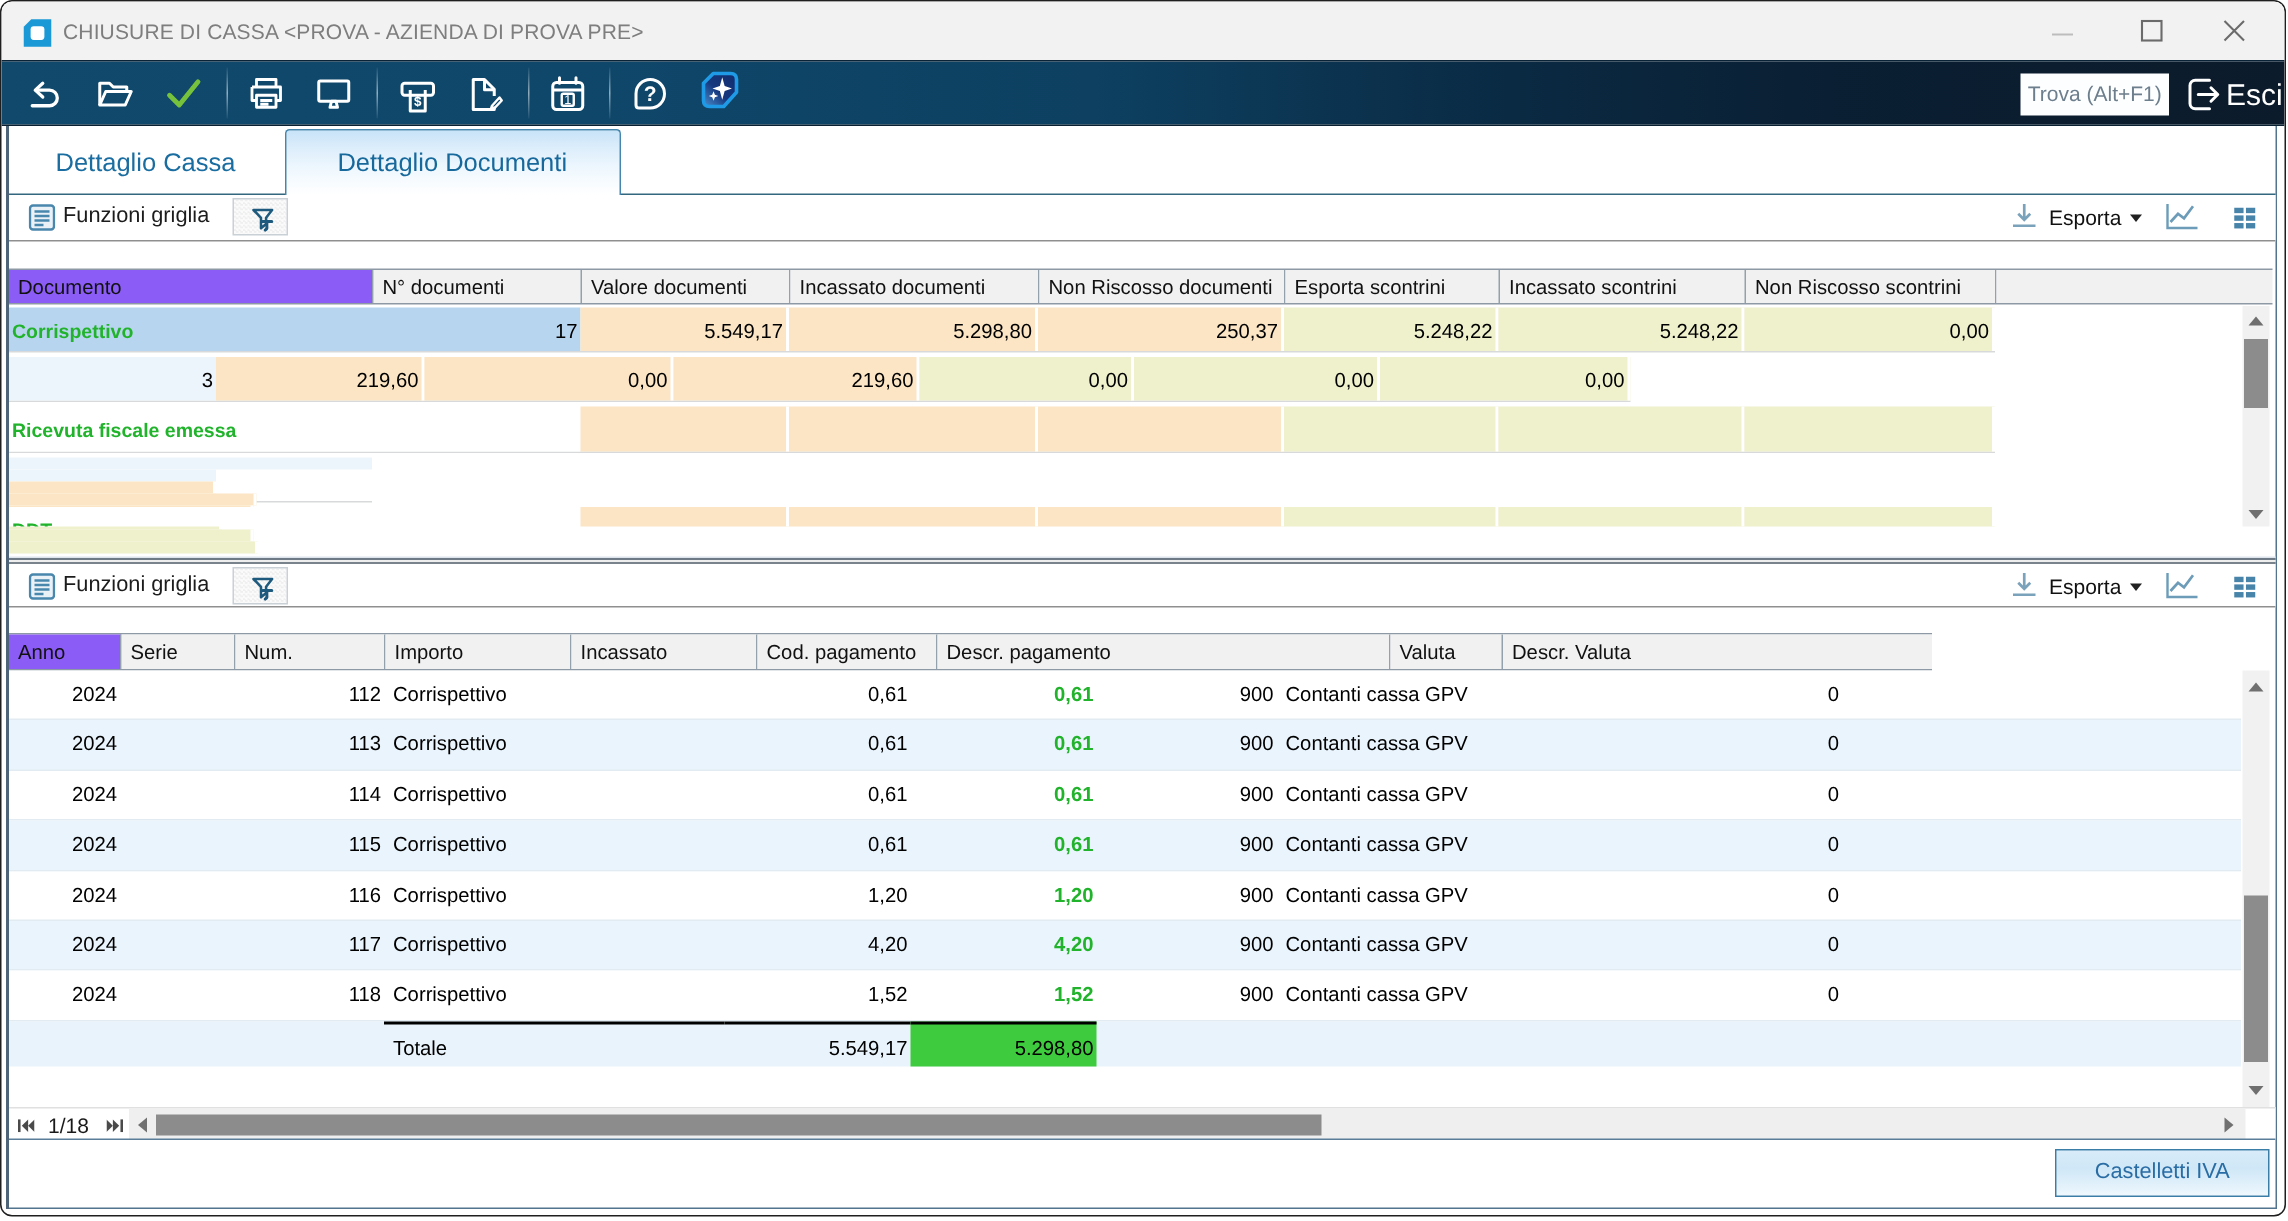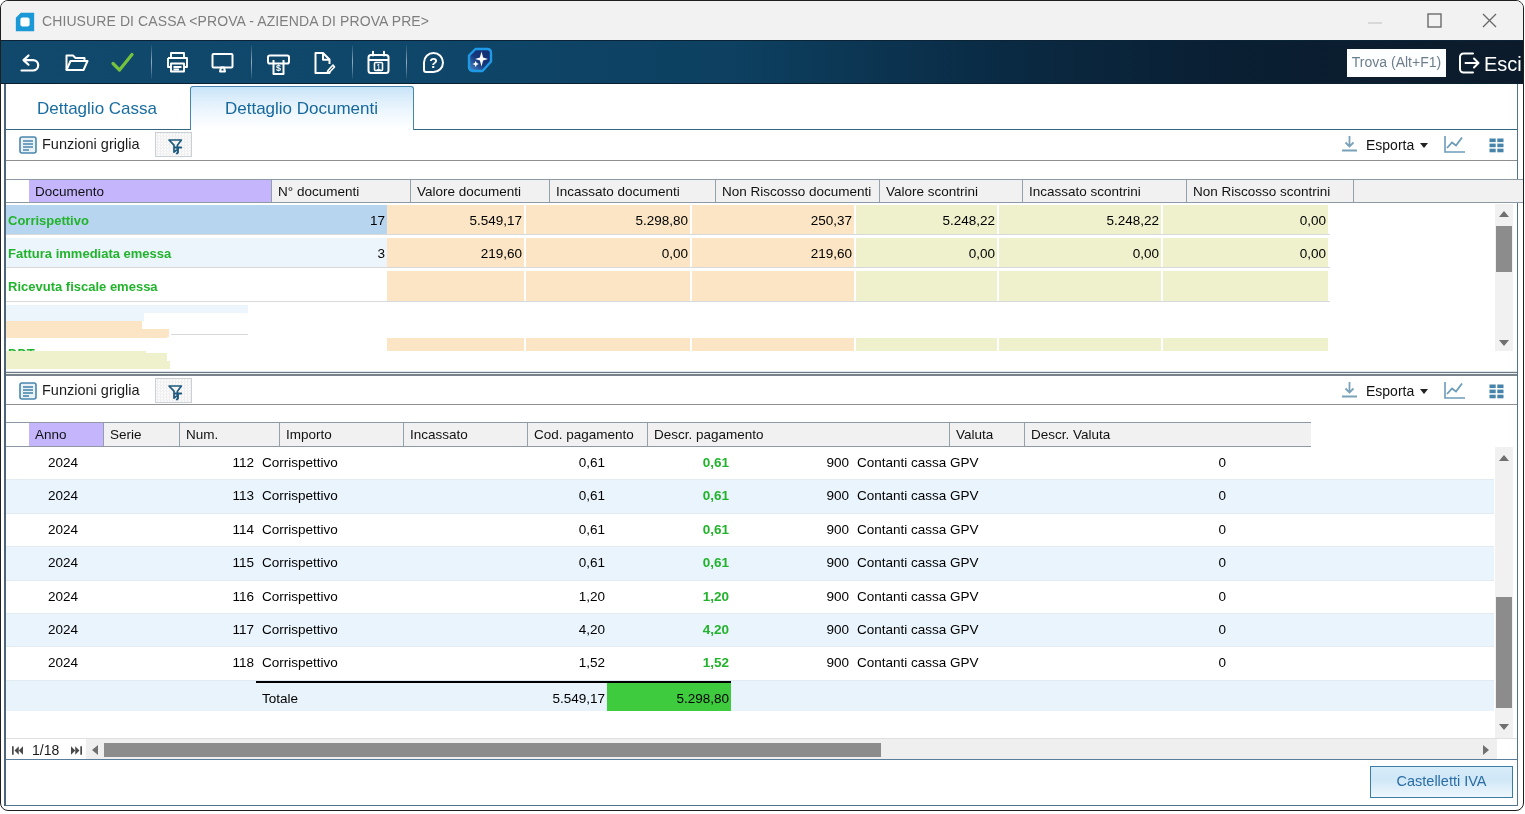--- a/index.html
+++ b/index.html
@@ -24,21 +24,21 @@
 .funzbar { position:absolute; left:0px; width:1513px; height:31px; background:#fff; border-bottom:1px solid #8f8f8f; }
 .fb-icon { position:absolute; left:15px; top:6px; }
 .fb-text { position:absolute; left:38px; top:6px; font-size:14.5px; color:#1c1c1c; }
 .filterbox { position:absolute; left:151px; top:2px; width:37px; height:25px; border:1px solid #c9d0d6; background:repeating-conic-gradient(#efefef 0% 25%, #fbfbfb 0% 50%) 0 0/3px 3px; }
 .filterbox svg { position:absolute; left:10px; top:4px; }
 .exporta { position:absolute; left:1336px; top:0px; width:175px; height:30px; }
 .exp-text { position:absolute; left:26px; top:7px; font-size:14px; color:#111; }
 .caret { position:absolute; left:80px; top:13px; width:0; height:0; border-left:4.5px solid transparent; border-right:4.5px solid transparent; border-top:5px solid #222; }
 .hdr { position:absolute; left:1px; display:flex; height:24px; border-top:1px solid #8d9aa5; border-bottom:1px solid #8d9aa5; border-left:1px solid #8d9aa5; }
 .hc { height:100%; background:#f1f1f1; border-right:1px solid #93a1ad; font-size:13.5px; color:#111; padding:4px 0 0 6px; white-space:nowrap; overflow:hidden; }
-.hc.white { background:#c4b5fd;margin-left:23px; }
+.hc.white { background:#8b5cf6; }
 .row { position:absolute; left:1px; display:flex; }
 .c { height:100%; font-size:13.5px; color:#000; padding-top:8px; white-space:nowrap; overflow:hidden; }
 .c.r { text-align:right; padding-right:2px; }
 .c.l { padding-left:6px; }
 .gname { color:#22b32c; font-weight:bold; font-size:13px; padding-left:3px !important; }
 .gnum { color:#22b32c; font-weight:bold; }
 .vscroll { position:absolute; left:1491px; width:18px; background:#f1f1f1; }
 .thumb { position:absolute; left:1px; width:16px; background:#8c8c8c; }
 .arr { position:absolute; left:4px; width:0; height:0; }
 .arr.up { border-left:5px solid transparent; border-right:5px solid transparent; border-bottom:6px solid #6f6f6f; }
@@ -190,38 +190,37 @@
             <rect x="8.3" y="10.7" width="6.2" height="3.6"></rect>
           </svg>
       </div>
     </div>
     <div class="hdr" style="top:95px">
       <div class="hc white" style="width:243px">Documento</div>
       <div class="hc" style="width:139px">N° documenti</div>
       <div class="hc" style="width:139px">Valore documenti</div>
       <div class="hc" style="width:166px">Incassato documenti</div>
       <div class="hc" style="width:164px">Non Riscosso documenti</div>
-      <div class="hc" style="width:143px">Valore scontrini</div>
+      <div class="hc" style="width:143px">Esporta scontrini</div>
       <div class="hc" style="width:164px">Incassato scontrini</div>
       <div class="hc" style="width:167px">Non Riscosso scontrini</div>
       <div class="hc" style="width:184px; border-right:none"></div>
     </div>
     <div id="g1rows">
         <div class="row" style="top:120.5px;height:30.5px;border-bottom:1px solid #d7d9da;">
           <div class="c l gname" style="width:243px;background:#b8d5ef">Corrispettivo</div>
           <div class="c r" style="width:139px;background:#b8d5ef">17</div>
           <div class="c r" style="width:139px;background:#fbe5c4;border-right:2px solid #fff">5.549,17</div>
           <div class="c r" style="width:166px;background:#fbe5c4;border-right:2px solid #fff">5.298,80</div>
           <div class="c r" style="width:164px;background:#fbe5c4;border-right:2px solid #fff">250,37</div>
           <div class="c r" style="width:143px;background:#eff0cc;border-right:2px solid #fff">5.248,22</div>
           <div class="c r" style="width:164px;background:#eff0cc;border-right:2px solid #fff">5.248,22</div>
           <div class="c r" style="width:167px;background:#eff0cc;border-right:2px solid #fff">0,00</div>
         </div>
         <div class="row" style="top:153.9px;height:30.5px;border-bottom:1px solid #d7d9da;">
-          <div class="c l gname" style="width:243px;background:#edf5fc">Fattura immediata emessa</div>
           <div class="c r" style="width:139px;background:#edf5fc">3</div>
           <div class="c r" style="width:139px;background:#fbe5c4;border-right:2px solid #fff">219,60</div>
           <div class="c r" style="width:166px;background:#fbe5c4;border-right:2px solid #fff">0,00</div>
           <div class="c r" style="width:164px;background:#fbe5c4;border-right:2px solid #fff">219,60</div>
           <div class="c r" style="width:143px;background:#eff0cc;border-right:2px solid #fff">0,00</div>
           <div class="c r" style="width:164px;background:#eff0cc;border-right:2px solid #fff">0,00</div>
           <div class="c r" style="width:167px;background:#eff0cc;border-right:2px solid #fff">0,00</div>
         </div>
         <div class="row" style="top:187.3px;height:30.5px;border-bottom:1px solid #d7d9da;">
           <div class="c l gname" style="width:243px;background:#ffffff">Ricevuta fiscale emessa</div>

